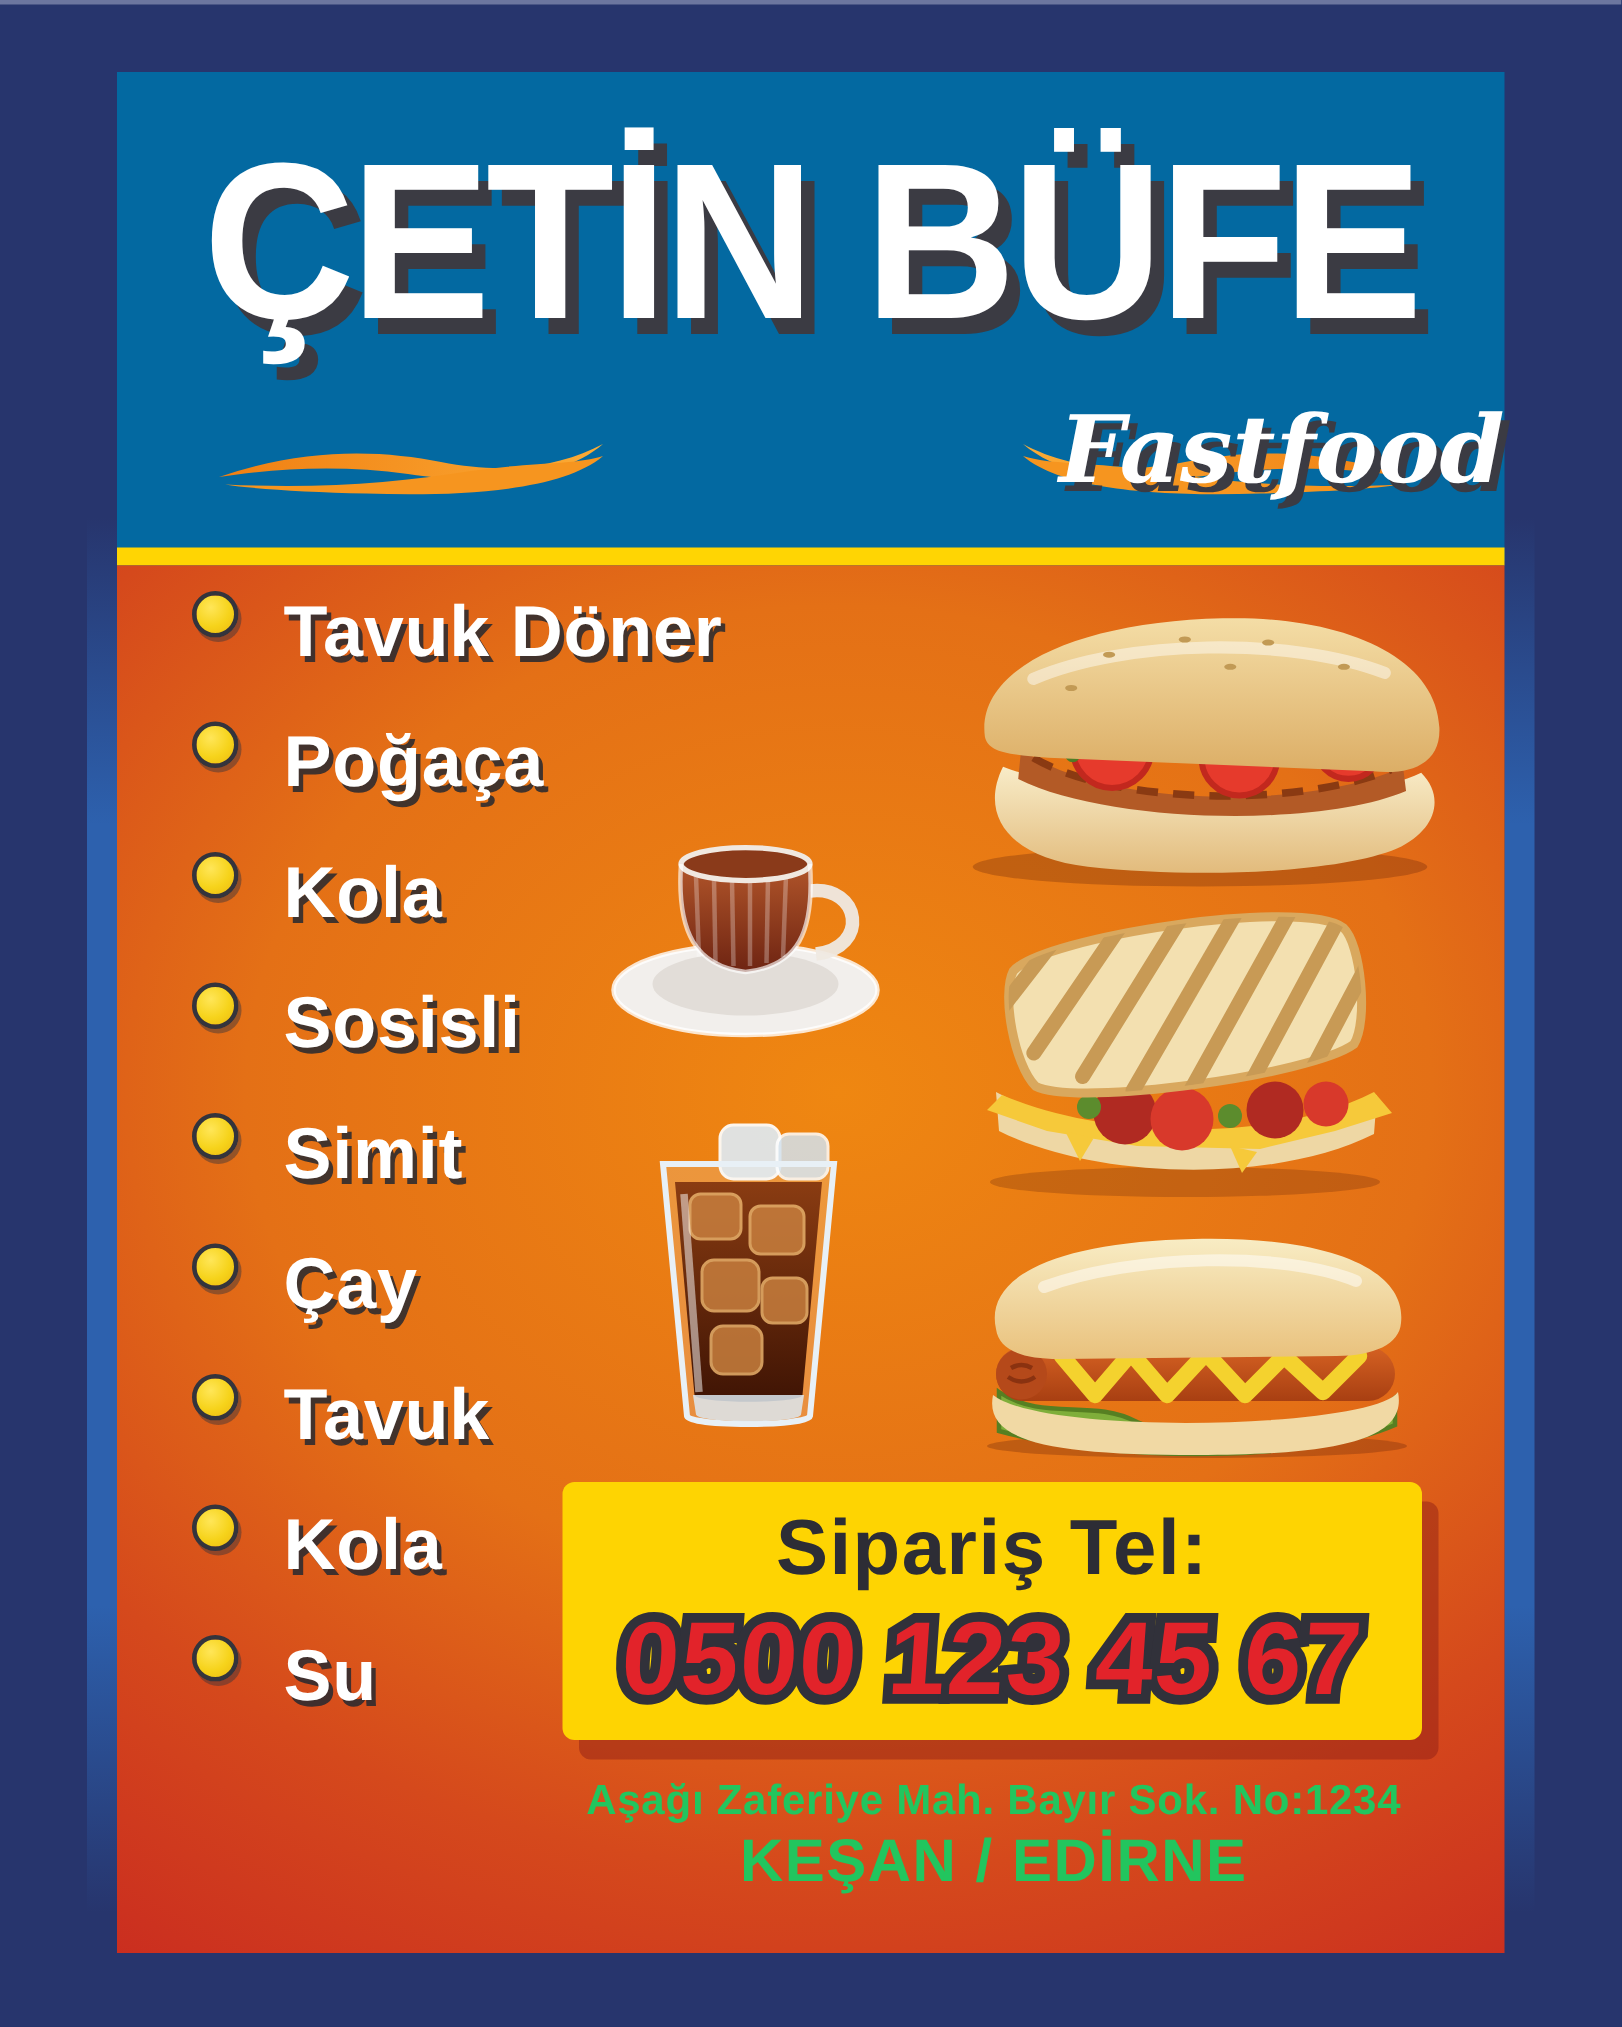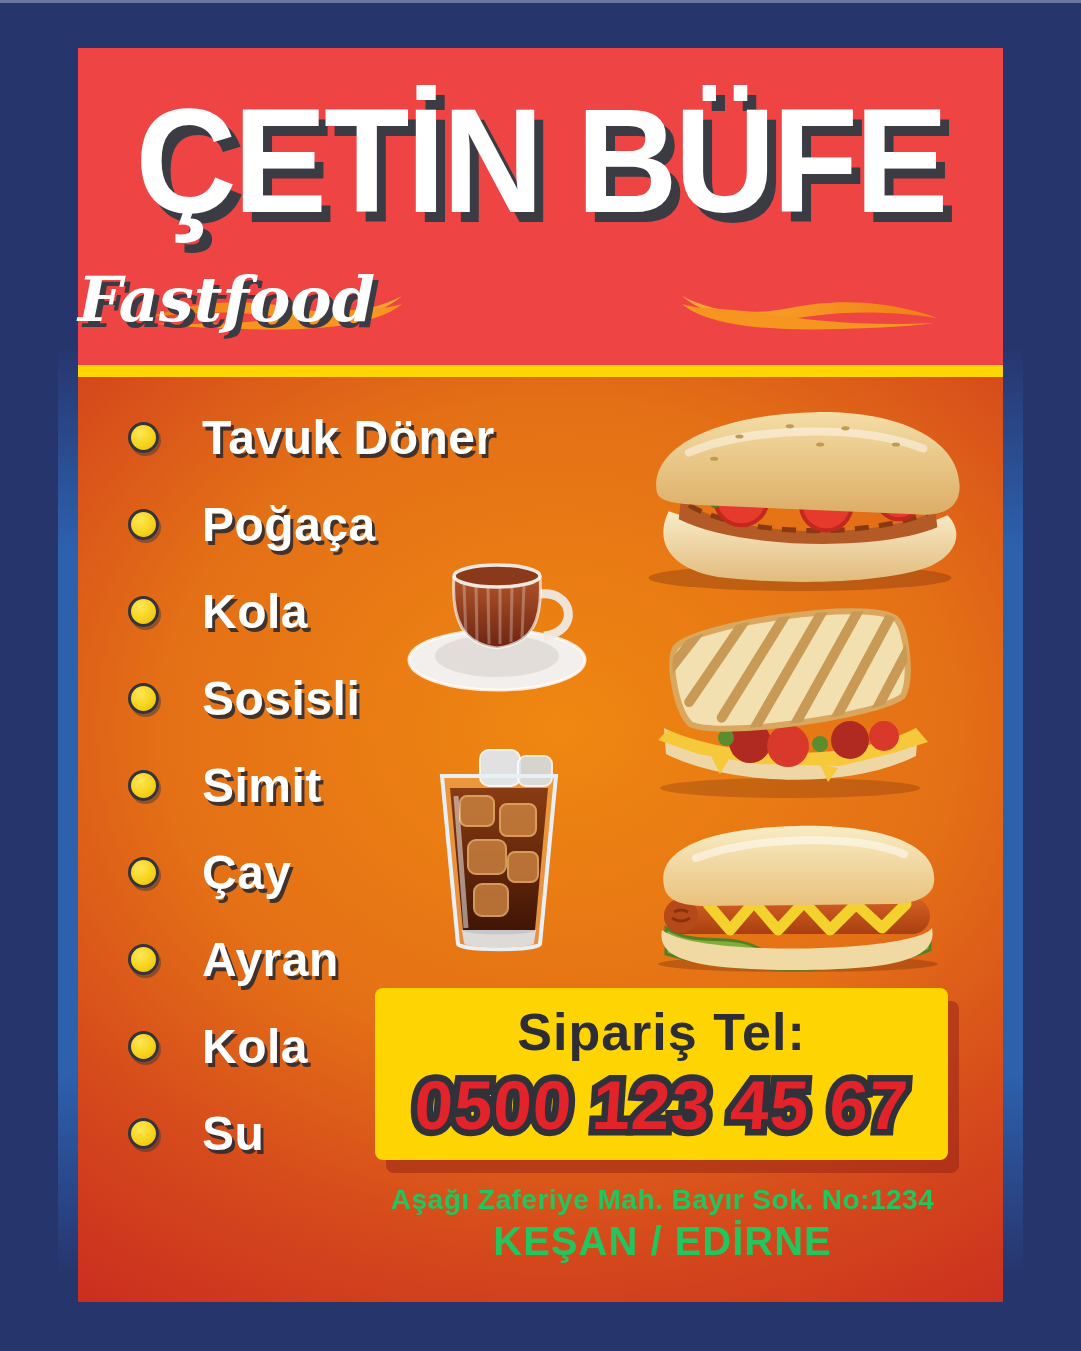--- a/index.html
+++ b/index.html
@@ -16,34 +16,34 @@
   .side-strip{
     position:absolute;top:345px;width:20px;height:930px;
     background:linear-gradient(180deg, rgba(45,97,174,0) 0%, #2d61ae 22%, #2d61ae 78%, rgba(45,97,174,0) 100%);
   }
   .side-strip.left{left:58px;}
   .side-strip.right{left:1003px;}
 
   
   .header{
     position:absolute;left:78px;top:48px;width:925px;height:326px;
-    background:#ef4444;
+    background:#0369a1;
   }
   .title{
     position:absolute;left:0;top:22px;width:925px;
     text-align:center;
     font-size:140px;font-weight:bold;letter-spacing:-3px;line-height:1.3;
     color:#ffffff;
     text-shadow:9px 10px 0 #3b3b43;
     transform:scaleY(1.06);
     white-space:nowrap;
   }
   .subtitle{
     position:absolute;left:0;top:218px;width:925px;
-    text-align:left;
+    text-align:right;
     font-family:"DejaVu Serif", serif;
     font-style:italic;font-weight:bold;font-size:62px;line-height:1.1;
     color:#ffffff;
     text-shadow:5px 6px 0 #3b3b43;
   }
   .wave{position:absolute;top:240px;width:262px;height:44px;}
   .wave.left{left:66px;}
   .wave.right{left:600px;transform:scaleX(-1);}
 
   
@@ -56,21 +56,21 @@
   .body-area{
     position:absolute;left:78px;top:377px;width:925px;height:925px;
     background:radial-gradient(95% 78% at 52% 38%, #ef8711 0%, #e47016 45%, #d5491c 72%, #c92a20 100%);
   }
 
   
   .menu{
     position:absolute;left:128px;top:394px;margin:0;padding:0;list-style:none;
   }
   .menu li{
-    height:87px;display:flex;align-items:center;gap:43px;
+    height:87px;display:flex;align-items:flex-start;gap:30px;
   }
   .bullet{
     width:25px;height:25px;border-radius:50%;
     background:radial-gradient(circle at 38% 32%, #ffe658 0%, #f6d31b 55%, #ecb90e 100%);
     border:3px solid #34343c;
     box-shadow:2px 3px 0 rgba(52,52,60,.45);
     flex:0 0 auto;
   }
   .menu-label{
     font-size:48px;font-weight:bold;color:#ffffff;letter-spacing:.5px;
@@ -173,21 +173,21 @@
     <li>
         <span class="bullet"></span>
         <span class="menu-label">Simit</span>
       </li>
     <li>
         <span class="bullet"></span>
         <span class="menu-label">Çay</span>
       </li>
     <li>
         <span class="bullet"></span>
-        <span class="menu-label">Ayran</span>
+        <span class="menu-label">Tavuk</span>
       </li>
     <li>
         <span class="bullet"></span>
         <span class="menu-label">Kola</span>
       </li>
     <li>
         <span class="bullet"></span>
         <span class="menu-label">Su</span>
       </li>
   </ul>

